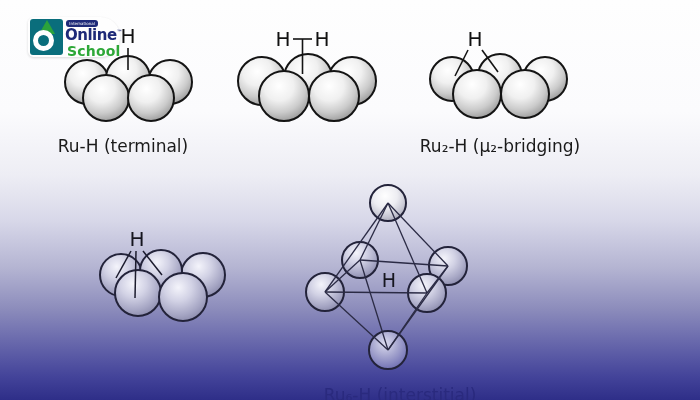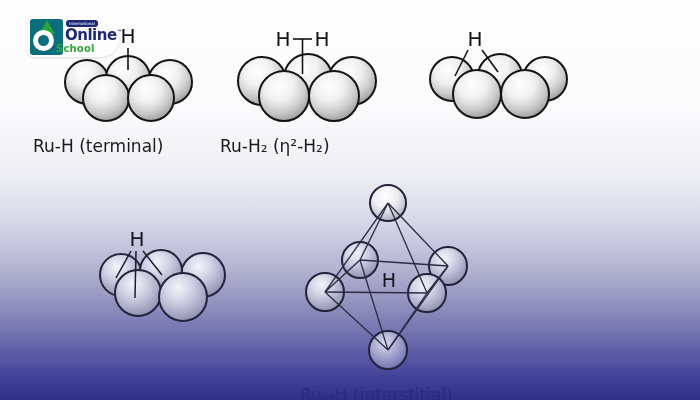--- a/index.html
+++ b/index.html
@@ -5,21 +5,21 @@
   html,body{margin:0;padding:0;background:#444;}
   .stage{
     position:relative;width:700px;height:400px;overflow:hidden;
     font-family:"DejaVu Sans","Liberation Sans",sans-serif;
     background:linear-gradient(180deg,
       #fefefe 0%, #fbfbfd 28%, #ededf4 44%, #d8d8e9 55%,
       #b4b4d2 67%, #8d8dbc 77%, #6666ab 86%, #44449a 94%, #2e2e88 100%);
   }
   svg.struct{position:absolute;overflow:visible;}
   .lbl{
-    position:absolute;font-size:17px;line-height:20px;
+    position:absolute;text-align:center;font-size:17px;line-height:20px;
     white-space:nowrap;
   }
   .lbl.dark{color:#1a1a1a;}
   .lbl.navy{color:#2a2a7e;}
   
   .logo{position:absolute;left:28px;top:14px;width:94px;height:44px;}
   .logo .pill{
     position:absolute;left:0;top:3px;width:92px;height:40px;background:#fff;
     border-radius:6px 21px 21px 6px;box-shadow:0 1px 3px rgba(0,0,0,0.15);
     opacity:.97;
@@ -41,21 +41,21 @@
     position:absolute;left:38px;top:6px;width:32px;height:7px;
     background:#1e2a78;border-radius:3px;color:#fff;font-size:4px;
     line-height:7px;text-align:center;overflow:hidden;
   }
   .logo .name{
     position:absolute;left:37px;top:12px;font-size:15px;font-weight:bold;
     color:#1e2a78;letter-spacing:-0.5px;
   }
   .logo .name sup{font-size:6px;}
   .logo .subname{
-    position:absolute;left:28px;top:29px;font-size:10px;font-weight:bold;
+    position:absolute;left:39px;top:29px;font-size:14px;font-weight:bold;
     color:#2ea838;letter-spacing:0.2px;
   }
 </style>
 </head>
 <body>
 
 <div class="stage">
 
   <svg width="0" height="0" style="position:absolute" aria-hidden="true">
     <defs>
@@ -112,32 +112,32 @@
     <circle cx="30" cy="53" r="24" fill="url(#gGray)" stroke="#141414" stroke-width="2"></circle>
     <circle cx="120" cy="53" r="24" fill="url(#gGray)" stroke="#141414" stroke-width="2"></circle>
     <circle cx="76" cy="50" r="24" fill="url(#gGray)" stroke="#141414" stroke-width="2"></circle>
     <circle cx="52" cy="68" r="25" fill="url(#gGray)" stroke="#141414" stroke-width="2"></circle>
     <circle cx="102" cy="68" r="25" fill="url(#gGray)" stroke="#141414" stroke-width="2"></circle>
     <line x1="61" y1="11" x2="80" y2="11" stroke="#141414" stroke-width="1.6"></line>
     <line x1="70.5" y1="11" x2="70.5" y2="46" stroke="#141414" stroke-width="1.6"></line>
     <text x="51" y="18" text-anchor="middle" font-size="20" fill="#111">H</text>
     <text x="90" y="18" text-anchor="middle" font-size="20" fill="#111">H</text>
   </svg>
-  <div class="lbl dark" style="left:220px;top:136px;width:175px">Ru-H₂ (η²-H₂)</div>
 
   <svg class="struct" style="left:405px;top:28px" width="175" height="100" viewBox="0 0 175 100">
     <circle cx="47" cy="51" r="22" fill="url(#gGray)" stroke="#141414" stroke-width="2"></circle>
     <circle cx="140" cy="51" r="22" fill="url(#gGray)" stroke="#141414" stroke-width="2"></circle>
     <circle cx="95" cy="48" r="22" fill="url(#gGray)" stroke="#141414" stroke-width="2"></circle>
     <circle cx="72" cy="66" r="24" fill="url(#gGray)" stroke="#141414" stroke-width="2"></circle>
     <circle cx="120" cy="66" r="24" fill="url(#gGray)" stroke="#141414" stroke-width="2"></circle>
     <line x1="63" y1="22" x2="50" y2="48" stroke="#141414" stroke-width="1.6"></line>
     <line x1="77" y1="22" x2="93" y2="44" stroke="#141414" stroke-width="1.6"></line>
     <text x="70" y="18" text-anchor="middle" font-size="20" fill="#111">H</text>
   </svg>
+  <div class="lbl dark" style="left:400px;top:136px;width:200px">Ru₂-H (μ₂-bridging)</div>
 
   <svg class="struct" style="left:85px;top:228px" width="155" height="110" viewBox="0 0 155 110">
     <circle cx="36" cy="47" r="21" fill="url(#gPeri)" stroke="#23233a" stroke-width="2"></circle>
     <circle cx="118" cy="47" r="22" fill="url(#gPeri)" stroke="#23233a" stroke-width="2"></circle>
     <circle cx="76" cy="43" r="21" fill="url(#gPeri)" stroke="#23233a" stroke-width="2"></circle>
     <circle cx="53" cy="65" r="23" fill="url(#gPeri)" stroke="#23233a" stroke-width="2"></circle>
     <circle cx="98" cy="69" r="24" fill="url(#gPeri)" stroke="#23233a" stroke-width="2"></circle>
     <line x1="46" y1="23" x2="31" y2="50" stroke="#1c1c2e" stroke-width="1.5"></line>
     <line x1="51" y1="23" x2="50" y2="70" stroke="#1c1c2e" stroke-width="1.5"></line>
     <line x1="58" y1="23" x2="77" y2="47" stroke="#1c1c2e" stroke-width="1.5"></line>

